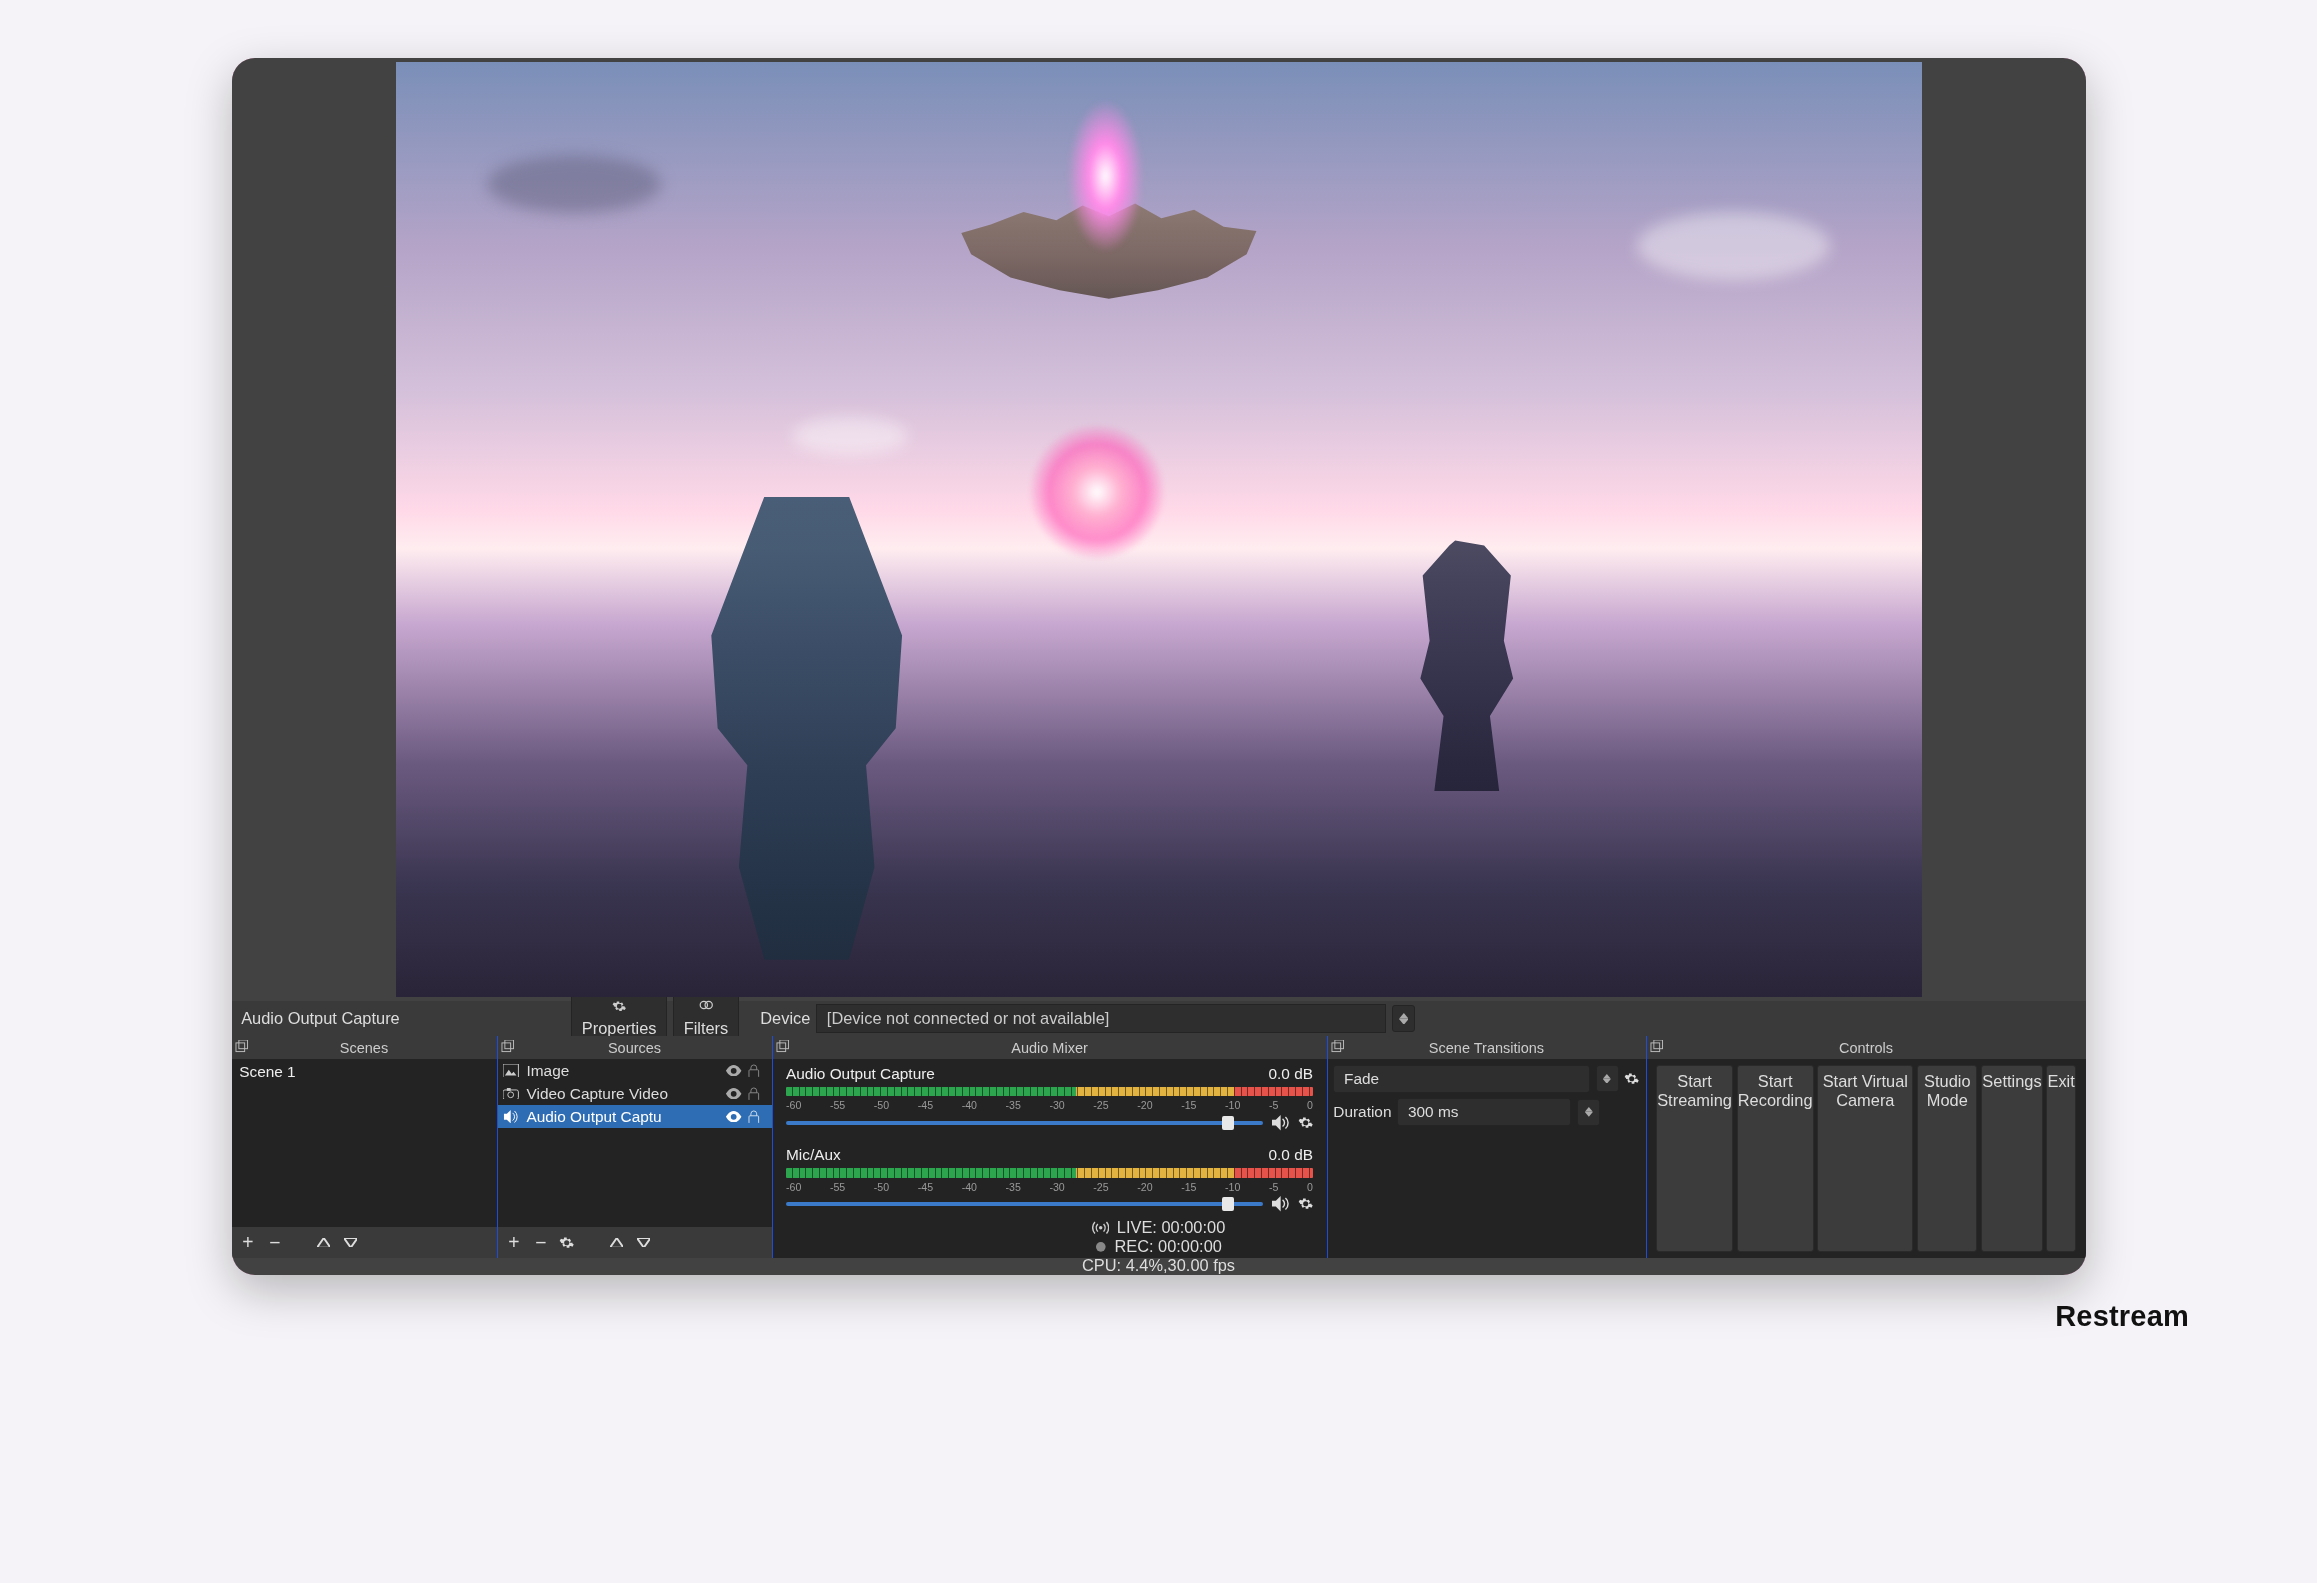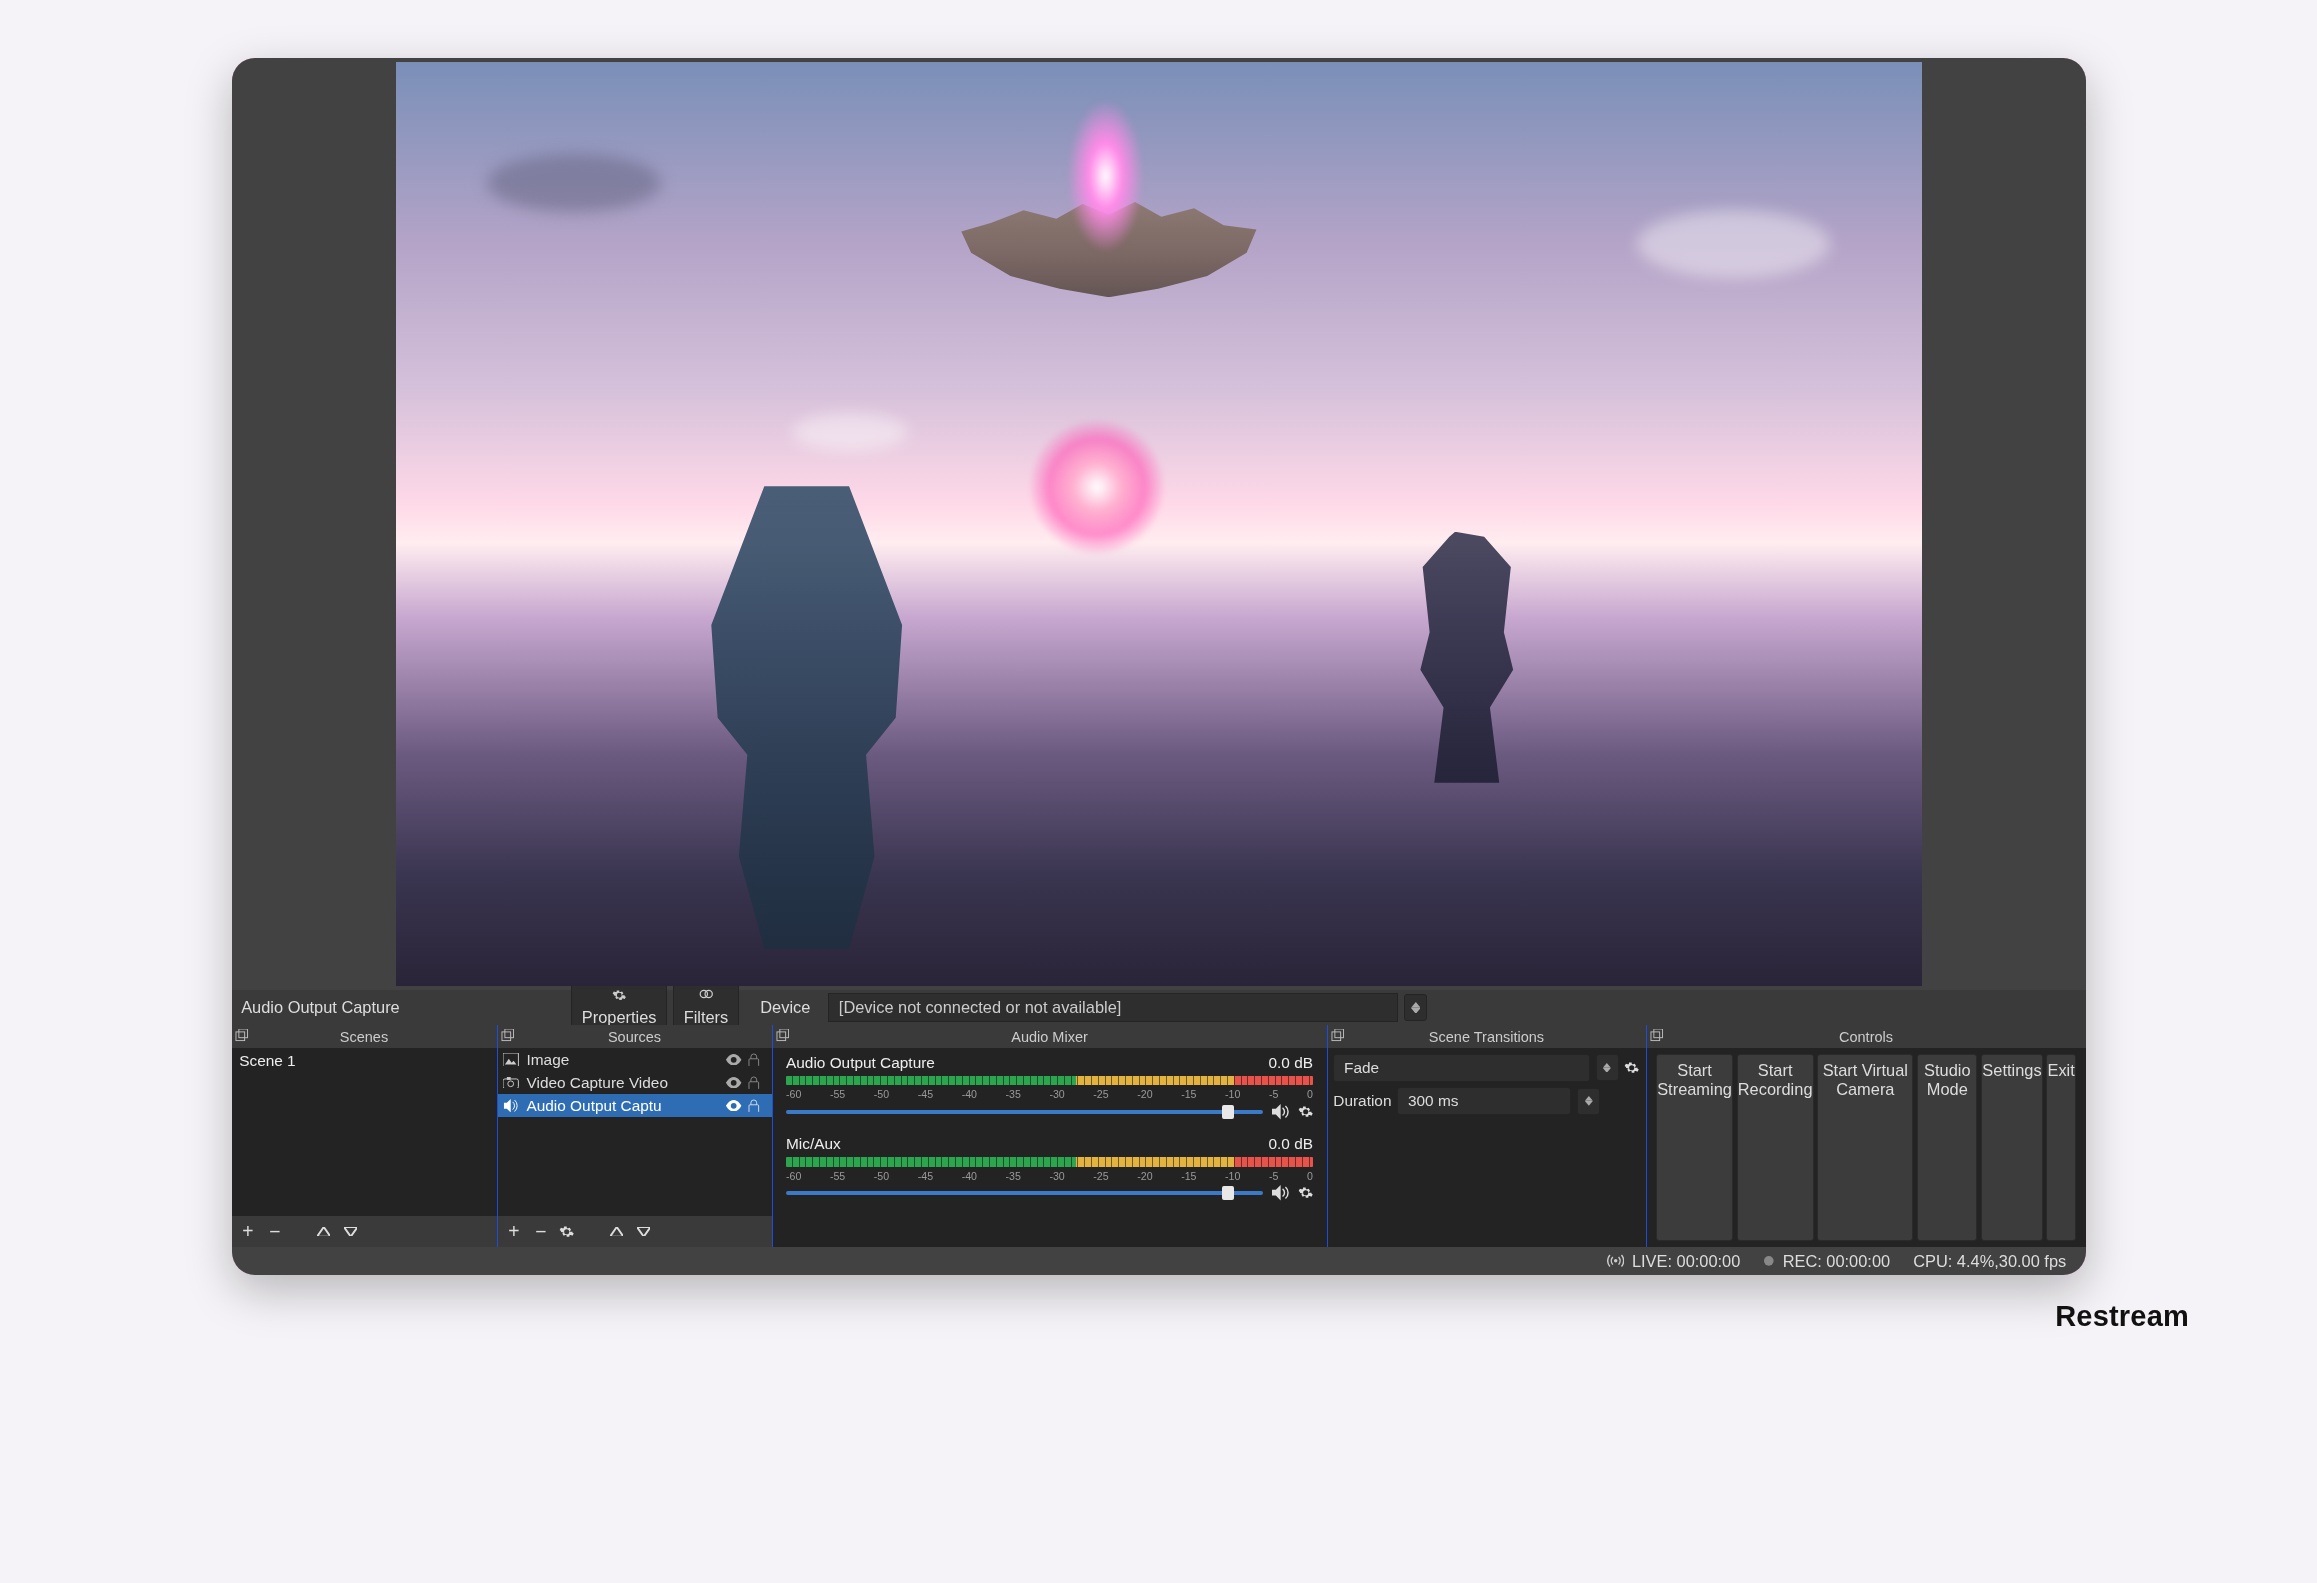--- a/index.html
+++ b/index.html
@@ -127,21 +127,20 @@
 .device-sel {
   flex: 1;
   max-width: 570px;
   background: #2e2e2e;
   border: 1px solid #242424;
   padding: 3.9px 9.7px;
   border-radius: 0;
   color: #ccc;
   display: flex;
   align-items: center;
-  margin-left: 12px;
 }
 .stepper {
   width: 23px; height: 27px; background:#2e2e2e; border:1px solid #242424; border-radius:2.9px;
   display:flex; flex-direction:column; justify-content:center; align-items:center; font-size:8.7px; color:#aaa;
   cursor:pointer;
 }
 
 
 .panels {
   display: flex;
@@ -205,22 +204,22 @@
 .trans-sel { flex:1; background:#2e2e2e; border:1px solid #242424; padding:3.9px 9.7px; border-radius:2.9px;}
 .dur-in { width:174px; background:#2e2e2e; border:1px solid #242424; padding:3.9px 9.7px; border-radius:2.9px; color:#ddd;}
 
 .ctrl-list { padding:5.8px 9.7px; display:flex; flex-direction:row; gap:3.9px;}
 .ctrl-btn {
   background:#3c3c3c; border:1px solid #2a2a2a; padding:5.8px 0; text-align:center;
   border-radius:2.9px; cursor:pointer; font-size:16.4px;
 }
 
 .status-bar {
-  height:28px; background:#424242; display:flex; align-items:center; justify-content:flex-end;
-  gap:23px; padding:0 19.3px; font-size:16.4px; color:#ddd;
+  height:17px; background:#424242; display:flex; align-items:center; justify-content:flex-end;
+  padding:0 19.3px; font-size:16.4px; color:#ddd;flex-direction:column;
 }
 .addrm { font-size:19.3px; color:#ddd; cursor:pointer; width:17.4px; text-align:center;}
 .watermark {
   align-self: flex-end;
   margin: 25px 70px 0 0;
   font-weight: 800;
   font-size: 29px;
   color: #111;
   letter-spacing: 0.2px;
 }

